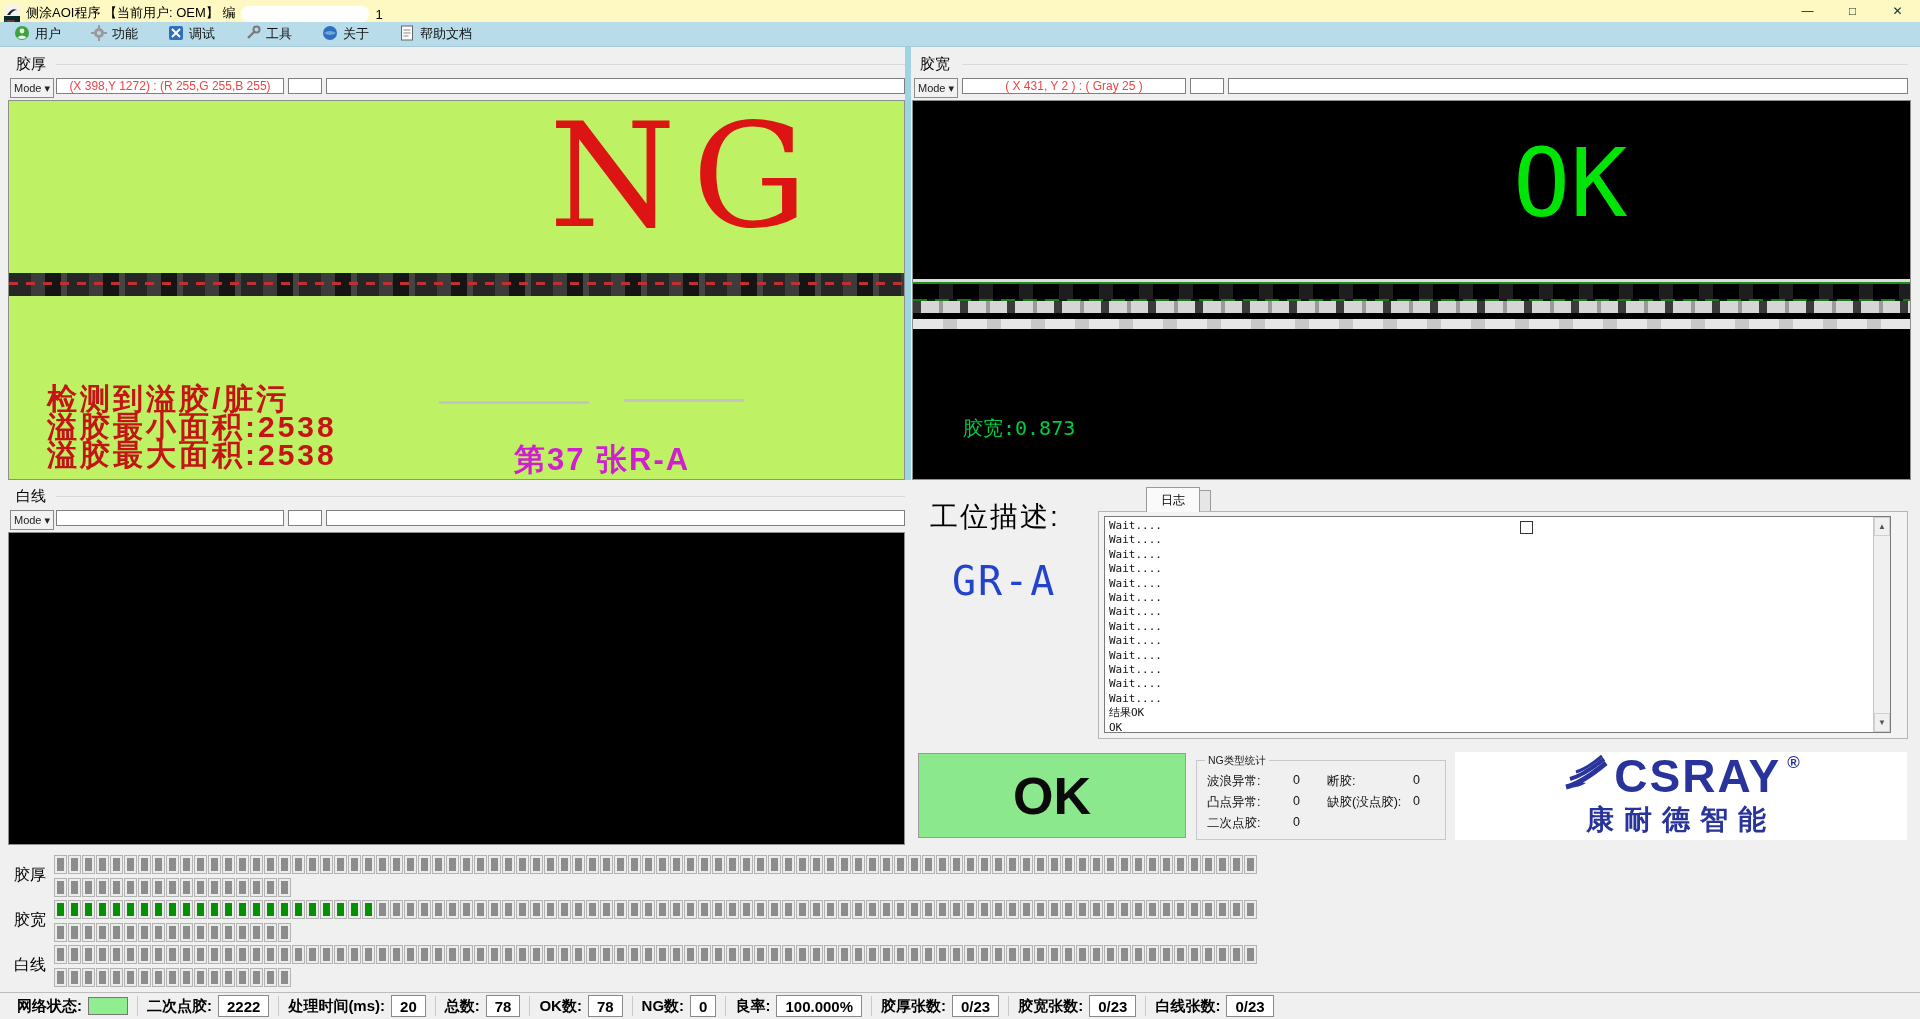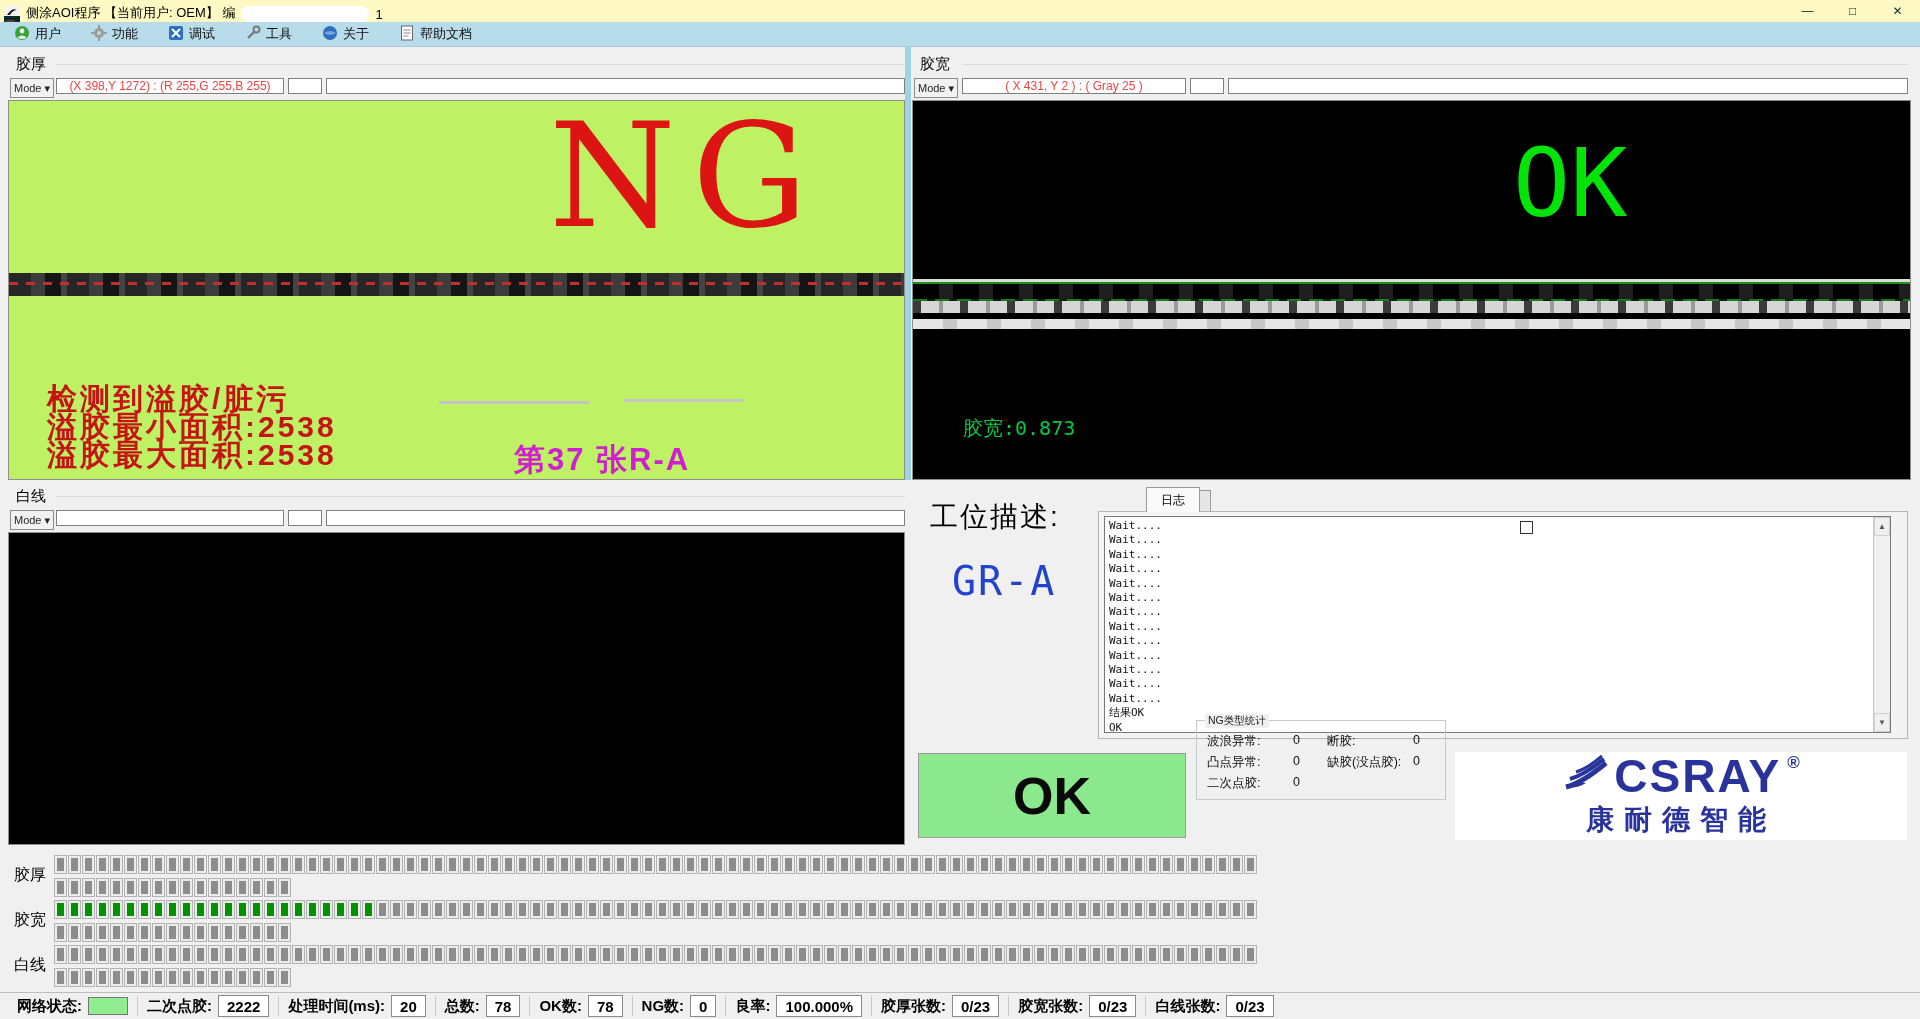--- a/index.html
+++ b/index.html
@@ -263,21 +263,21 @@
       <div>OK</div>
     </div>
   <div class="scrollbar abs" style="left:1873px;top:517px;height:215px;">
     <div class="sb-arrow">▲</div>
     <div class="sb-arrow down">▼</div>
   </div>
   <div class="abs stray-checkbox" style="left:1520px;top:521px;"></div>
 
   <div class="abs passbox" style="left:918px;top:753px;width:268px;height:85px;">OK</div>
 
-  <div class="abs fieldset" style="left:1196px;top:720px;width:250px;height:80px;" id="ngstats">
+  <div class="abs fieldset" style="left:1196px;top:760px;width:250px;height:80px;" id="ngstats">
     <div class="flegend">NG类型统计</div>
   <div class="stat-row" style="left: 10px; top: 12px;">波浪异常:</div>
       <div class="stat-row" style="left: 96px; top: 12px;">0</div>
       <div class="stat-row" style="left: 10px; top: 33px;">凸点异常:</div>
       <div class="stat-row" style="left: 96px; top: 33px;">0</div>
       <div class="stat-row" style="left: 10px; top: 54px;">二次点胶:</div>
       <div class="stat-row" style="left: 96px; top: 54px;">0</div>
       <div class="stat-row" style="left: 130px; top: 12px;">断胶:</div>
       <div class="stat-row" style="left: 216px; top: 12px;">0</div>
       <div class="stat-row" style="left: 130px; top: 33px;">缺胶(没点胶):</div>

